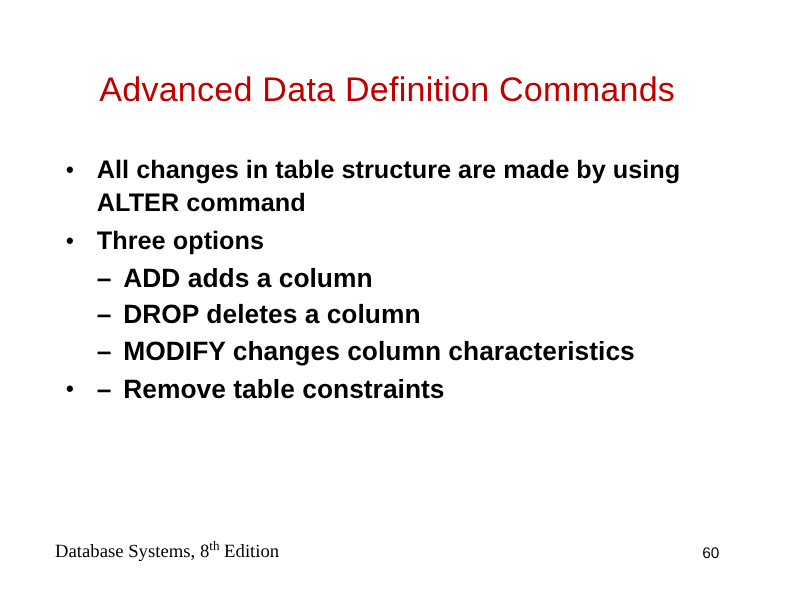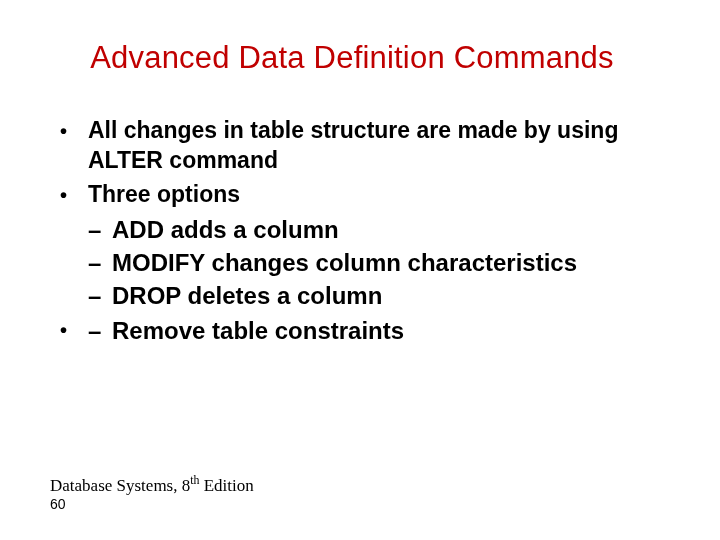--- a/index.html
+++ b/index.html
@@ -1,45 +1,45 @@
 <!DOCTYPE html>
 <html><head>
   <meta charset="utf-8">
   <style>
     * { margin: 0; padding: 0; box-sizing: border-box; }
     html, body { width: 720px; height: 540px; background: #fff; font-family: Arial, Helvetica, sans-serif; color: #000; }
-    .slide { width: 704px; height: 540px; position: relative; padding: 40px 50px 30px 50px; }
+    .slide { width: 704px; height: 540px; position: relative; padding: 64px 50px 30px 50px; }
     .title { color: #c00000; font-size: 31px; font-weight: normal; text-align: center; margin-bottom: 40px; letter-spacing: 0.2px; }
     .content { font-size: 23px; line-height: 1.3; }
     ul.level1 { list-style: none; padding-left: 0; }
     ul.level1 > li { padding-left: 38px; position: relative; margin-bottom: 4px; font-weight: bold; }
     ul.level1 > li::before { content: "•"; position: absolute; left: 10px; font-size: 20px; top: 2px; }
     ul.level2 { list-style: none; padding-left: 0; margin-top: 4px; font-size: 24px; }
     ul.level2 > li { padding-left: 24px; position: relative; margin-bottom: 2px; }
     ul.level2 > li::before { content: "–"; position: absolute; left: 0; }
-    .footer { position: absolute; bottom: 28px; left: 50px; right: 50px; display: flex; justify-content: space-between; align-items: baseline; font-family: "Times New Roman", Times, serif; flex-direction: column; }
+    .footer { position: absolute; bottom: 28px; left: 50px; right: 50px; display: flex; justify-content: space-between; align-items: baseline; font-family: "Times New Roman", Times, serif; }
     .footer-left { font-size: 17px; }
     .footer-right { font-size: 14px; font-family: Liberation Sans, sans-serif; }
     sup { font-size: 0.7em; }
   </style>
 </head>
 <body>
 
 <div class="slide">
   <h1 class="title">Advanced Data Definition Commands</h1>
 
   <div class="content">
     <ul class="level1">
       <li><span>All changes in table structure are made by using ALTER command</span></li>
       <li>
         <span>Three options</span>
         <ul class="level2">
           <li><span>ADD adds a column</span></li>
+          <li><span>DROP deletes a column</span></li>
           <li><span>MODIFY changes column characteristics</span></li>
-          <li><span>DROP deletes a column</span></li>
         </ul>
       </li>
       <li>
         <ul class="level2">
           <li><span>Remove table constraints</span></li>
         </ul>
       </li>
     </ul>
   </div>
 

